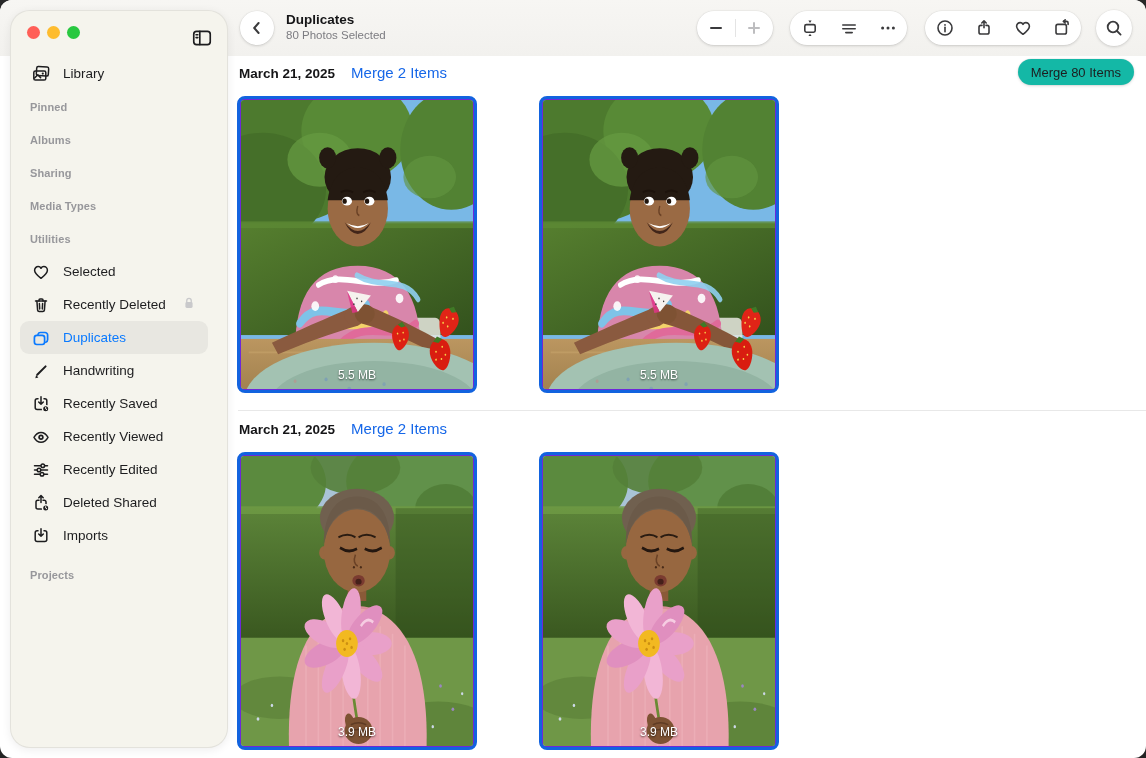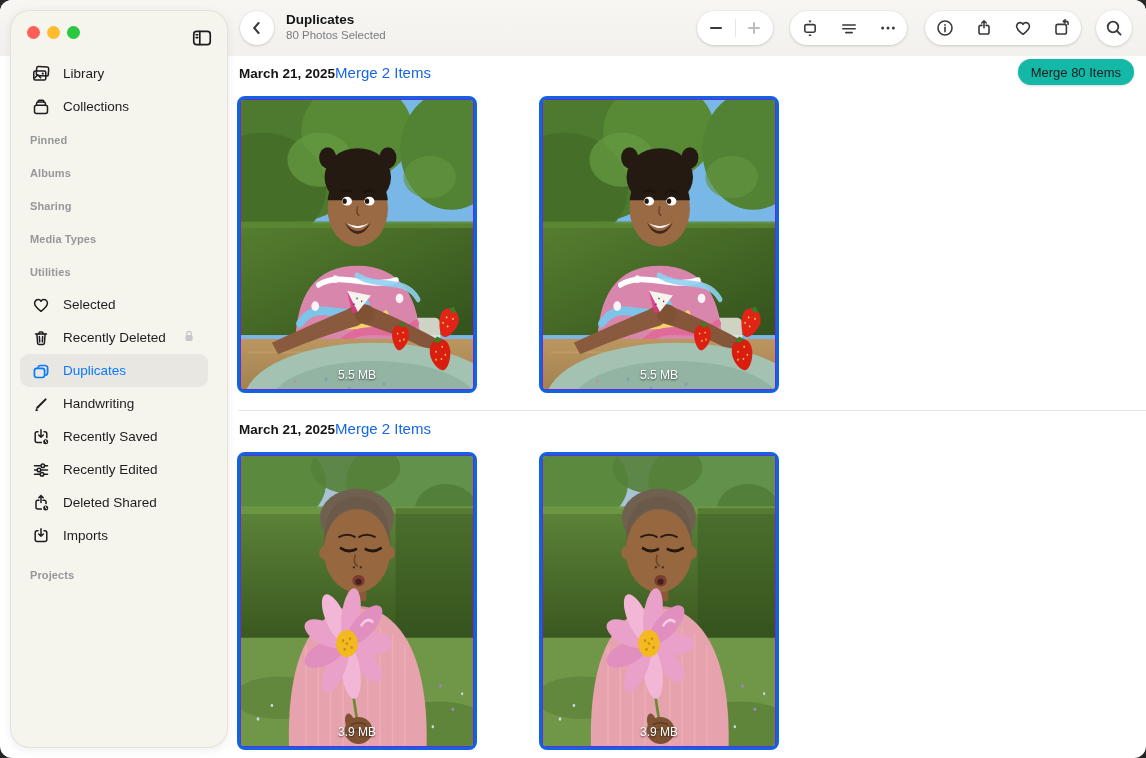--- a/index.html
+++ b/index.html
@@ -30,21 +30,21 @@
   .tg1{left:697px;width:76px;}
   .tg2{left:790px;width:117px;}
   .tg3{left:925px;width:156px;}
   .tbtn{flex:1;height:34px;display:flex;align-items:center;justify-content:center;}
   .vsep{width:1px;height:18px;background:#e4e4e4;}
   .search-btn{position:absolute;left:1096px;top:10px;width:36px;height:36px;border-radius:50%;background:#fff;box-shadow:0 0 0 .5px rgba(0,0,0,.05),0 1px 3px rgba(0,0,0,.15);display:flex;align-items:center;justify-content:center;}
   .ticn{stroke:#3a3a3c;fill:none;stroke-width:1.6;stroke-linecap:round;stroke-linejoin:round;}
   .ticn-dim{stroke:#bdbdbf;fill:none;stroke-width:2;stroke-linecap:round;}
   
   .merge-all{position:absolute;top:59px;right:12px;height:26px;padding:0 13px;background:#14b8a6;border-radius:13px;font-size:13px;color:#1d1d1f;box-shadow:0 0 0 .5px rgba(0,0,0,.06),0 1px 3px rgba(0,0,0,.14);display:flex;align-items:center;cursor:default;}
-  .sec-head{position:absolute;left:239px;display:flex;align-items:baseline;}
+  .sec-head{position:absolute;left:239px;display:flex;gap:16px;align-items:baseline;}
   .sec1{top:64px;} .sec2{top:420px;}
   .sec-date{font-size:13.5px;font-weight:700;color:#151517;}
   .sec-link{font-size:15px;color:#1667e8;cursor:default;}
   .divider{position:absolute;left:238px;right:0;top:410px;height:1px;background:#e8e8e8;}
   .tile{position:absolute;width:240px;border:3px solid #1263df;border-radius:8px;background:#6d28d9;box-sizing:border-box;}
   .t1{left:237px;top:96px;height:297px;}
   .t2{left:539px;top:96px;height:297px;}
   .t3{left:237px;top:452px;height:298px;}
   .t4{left:539px;top:452px;height:298px;}
   .tile-inner{position:absolute;inset:1px;border-radius:3px;overflow:hidden;}
@@ -239,30 +239,20 @@
         <span class="sicon">
           <svg class="icn" width="20" height="20" viewBox="0 0 20 20">
               <rect x="5.5" y="2.8" width="12" height="9" rx="1.6" transform="rotate(4 11.5 7.3)"></rect>
               <rect x="2.8" y="7" width="12" height="9" rx="1.6"></rect>
               <circle cx="11.8" cy="9.6" r="1.1" fill="#1d1d1f" stroke="none"></circle>
               <path d="M3.6 14 l3.2-3.2 2.8 2.8"></path>
             </svg>
         </span>
         <span class="slabel">Library</span>
       </div>
-      <div class="srow">
-        <span class="sicon">
-          <svg class="icn" width="20" height="20" viewBox="0 0 20 20">
-              <rect x="3.5" y="8.2" width="13" height="8.3" rx="2"></rect>
-              <path d="M5.6 8 V6.6 a1.5 1.5 0 0 1 1.5-1.5 h5.8 a1.5 1.5 0 0 1 1.5 1.5 V8"></path>
-              <path d="M7.2 4.9 V4.3 a1.1 1.1 0 0 1 1.1-1.1 h3.4 a1.1 1.1 0 0 1 1.1 1.1 V4.9"></path>
-            </svg>
-        </span>
-        <span class="slabel">Collections</span>
-      </div>
 
       <div class="shead">Pinned</div>
       <div class="shead">Albums</div>
       <div class="shead">Sharing</div>
       <div class="shead">Media Types</div>
       <div class="shead">Utilities</div>
 
       <div class="srow">
         <span class="sicon">
           <svg class="icn" width="20" height="20" viewBox="0 0 20 20">
@@ -313,20 +303,30 @@
               <path d="M10 2.8 v7.4 M7.7 8 L10 10.3 12.3 8"></path>
               <circle cx="14.7" cy="14.8" r="3.2" fill="#1d1d1f" stroke="#f5f4ed" stroke-width="1.4"></circle>
               <path d="M14.7 13.4 v1.5 l1 .6" stroke="#f5f4ed" stroke-width="1"></path>
             </svg>
         </span>
         <span class="slabel">Recently Saved</span>
       </div>
       <div class="srow">
         <span class="sicon">
           <svg class="icn" width="20" height="20" viewBox="0 0 20 20">
+              <path d="M3 10.3 C5 6.7 8 5.4 10 5.4 C12 5.4 15 6.7 17 10.3 C15 13.9 12 15.2 10 15.2 C8 15.2 5 13.9 3 10.3 Z"></path>
+              <circle cx="10" cy="10.3" r="2.7" fill="#1d1d1f" stroke="none"></circle>
+              <circle cx="10" cy="10.3" r="1" fill="#f5f4ed" stroke="none"></circle>
+            </svg>
+        </span>
+        <span class="slabel">Recently Viewed</span>
+      </div>
+      <div class="srow">
+        <span class="sicon">
+          <svg class="icn" width="20" height="20" viewBox="0 0 20 20">
               <path d="M3.5 5.8 h13 M3.5 10 h13 M3.5 14.2 h13"></path>
               <circle cx="11.8" cy="5.8" r="1.8" fill="#f5f4ed"></circle>
               <circle cx="8" cy="10" r="1.8" fill="#f5f4ed"></circle>
               <circle cx="11" cy="14.2" r="1.8" fill="#f5f4ed"></circle>
             </svg>
         </span>
         <span class="slabel">Recently Edited</span>
       </div>
       <div class="srow">
         <span class="sicon">

